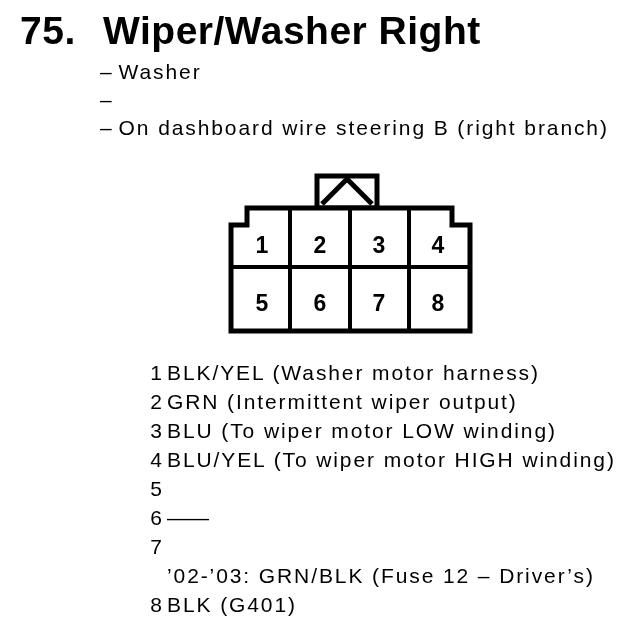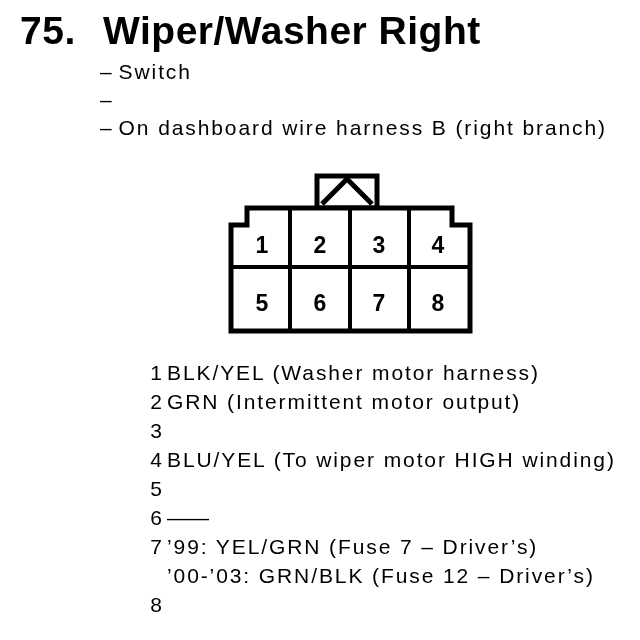--- a/index.html
+++ b/index.html
@@ -80,28 +80,28 @@
 <div class="page">
 
   <div class="title-row">
     <span class="title-num">75.</span>
     <span class="title-text">Wiper/Washer Right</span>
   </div>
 
   <div class="attr-list">
     <div class="attr-item">
       <span class="attr-marker">–</span>
-      <span>Switch</span>
+      <span>Washer</span>
     </div>
     <div class="attr-item">
       <span class="attr-marker">–</span>
     </div>
     <div class="attr-item">
       <span class="attr-marker">–</span>
-      <span>On dashboard wire harness B (right branch)</span>
+      <span>On dashboard wire steering B (right branch)</span>
     </div>
   </div>
 
   <div class="figure">
     <svg viewBox="0 0 275 170" xmlns="http://www.w3.org/2000/svg">
 
       <rect x="107" y="6" width="60" height="32" fill="#ffffff" stroke-width="5" stroke="#000000"></rect>
       <path d="M112 34 L137 9 L162 34" fill="none" stroke-width="5" stroke="#000000"></path>
 
       <polygon points="37,38 242,38 242,55 260,55 260,161 21,161 21,55 37,55" fill="#ffffff" stroke-width="5" stroke-linejoin="miter" stroke="#000000"></polygon>
@@ -122,42 +122,43 @@
     </svg>
   </div>
 
   <div class="pinout">
     <div class="pinout-row">
       <span class="pin-num">1</span>
       <span class="pin-desc">BLK/YEL (Washer motor harness)</span>
     </div>
     <div class="pinout-row">
       <span class="pin-num">2</span>
-      <span class="pin-desc">GRN (Intermittent motor output)</span>
+      <span class="pin-desc">GRN (Intermittent wiper output)</span>
     </div>
     <div class="pinout-row">
       <span class="pin-num">3</span>
+      <span class="pin-desc">BLU (To wiper motor LOW winding)</span>
     </div>
     <div class="pinout-row">
       <span class="pin-num">4</span>
       <span class="pin-desc">BLU/YEL (To wiper motor HIGH winding)</span>
     </div>
     <div class="pinout-row">
       <span class="pin-num">5</span>
     </div>
     <div class="pinout-row">
       <span class="pin-num">6</span>
       <span class="pin-desc dash-line">——</span>
     </div>
     <div class="pinout-row">
       <span class="pin-num">7</span>
-      <span class="pin-desc">’99: YEL/GRN (Fuse 7 – Driver’s)</span>
     </div>
     <div class="pinout-row">
       <span class="pin-num"></span>
-      <span class="pin-desc">’00-’03: GRN/BLK (Fuse 12 – Driver’s)</span>
+      <span class="pin-desc">’02-’03: GRN/BLK (Fuse 12 – Driver’s)</span>
     </div>
     <div class="pinout-row">
       <span class="pin-num">8</span>
+      <span class="pin-desc">BLK (G401)</span>
     </div>
   </div>
 
 </div>
 
 </body></html>

